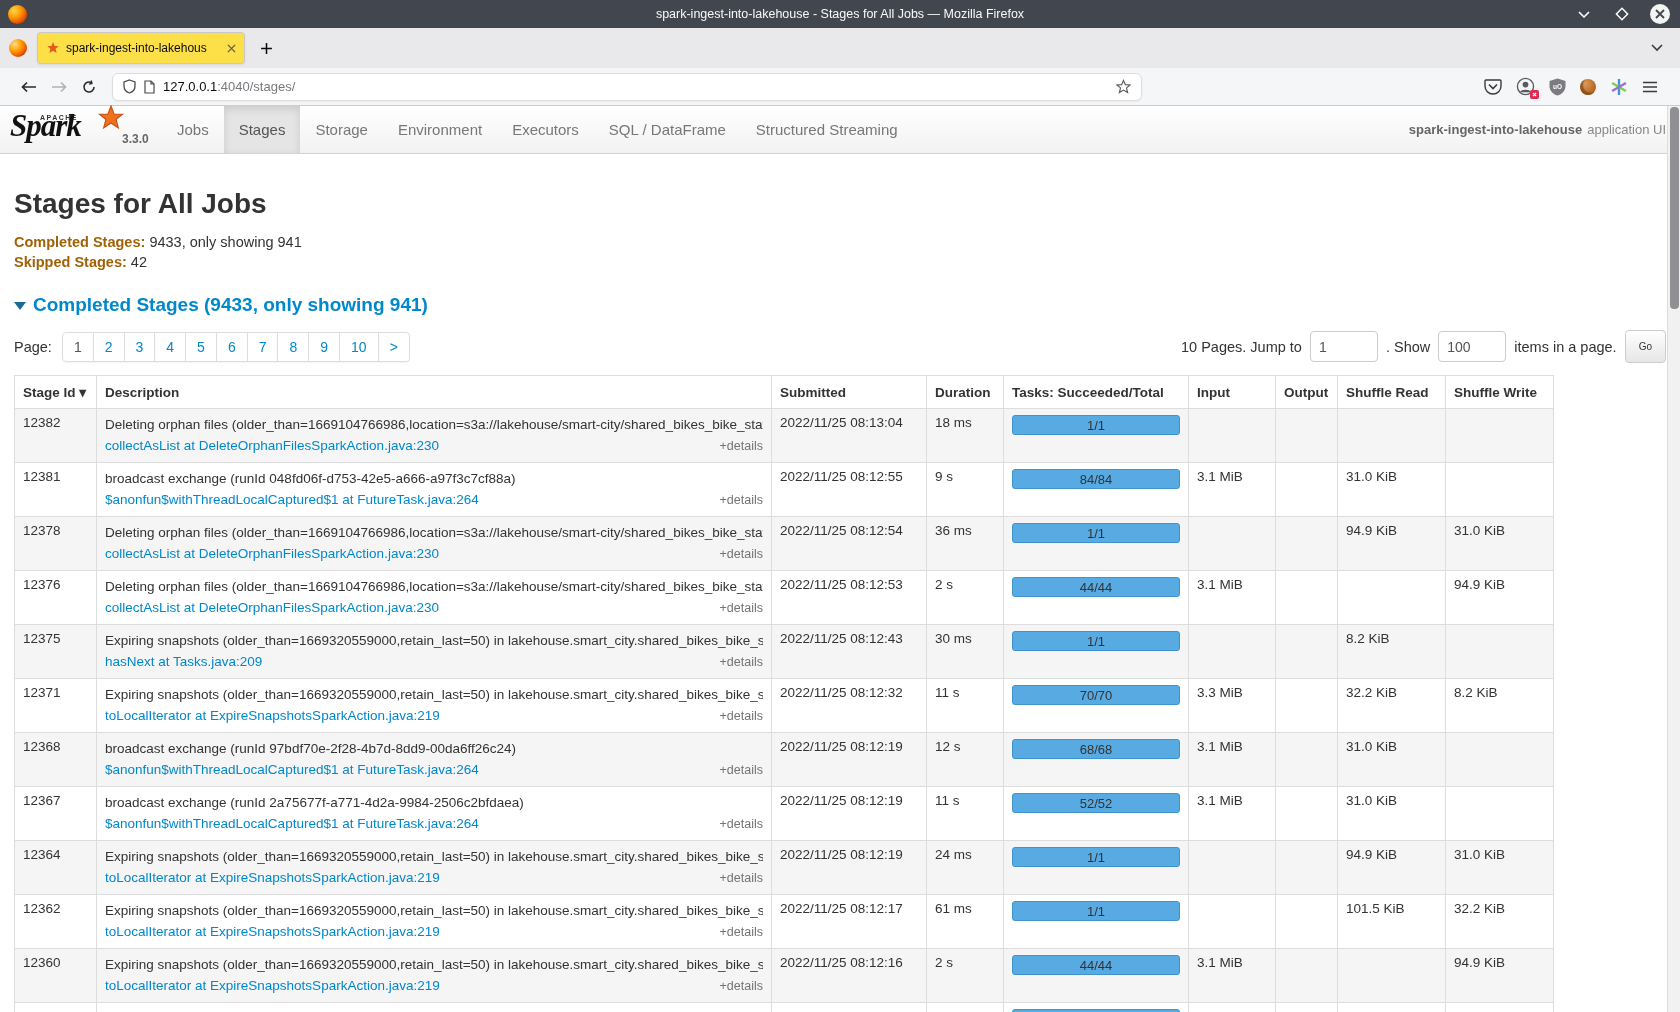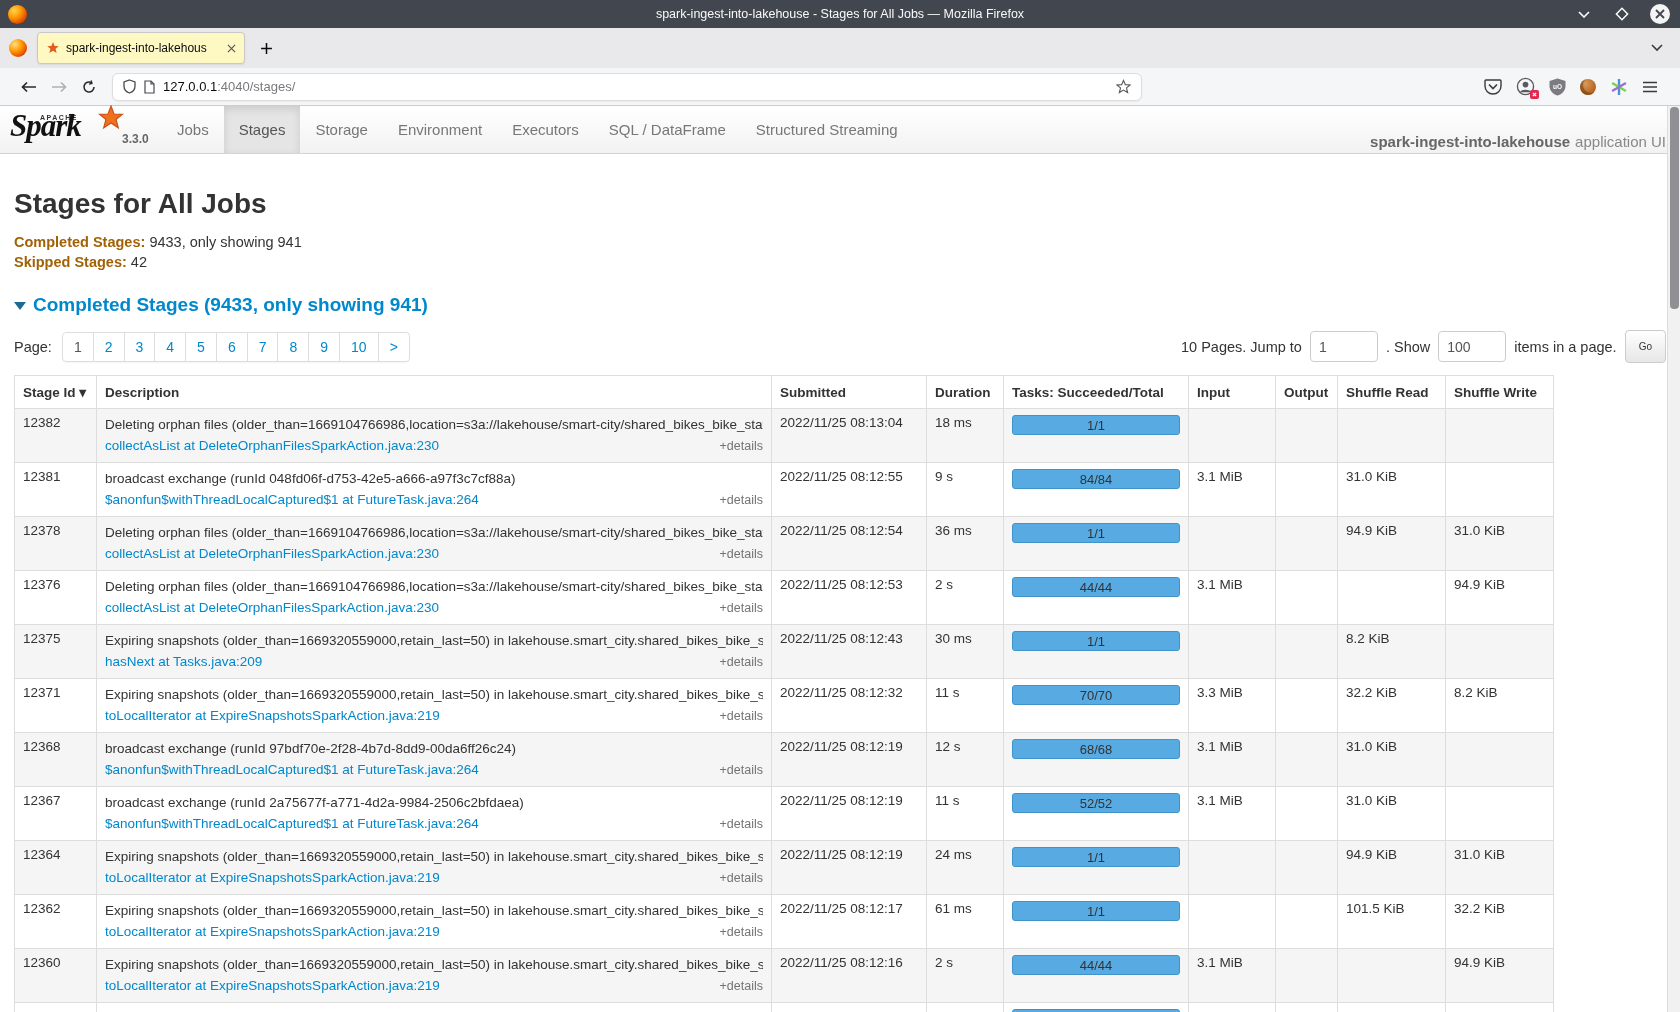--- a/index.html
+++ b/index.html
@@ -12,21 +12,21 @@
   .ff-logo { width:19px; height:19px; border-radius:50%; margin-left:8px;
     background:radial-gradient(circle at 32% 30%, #ffd54f 0%, #ff9800 38%, #e65100 68%, #8e1f0b 100%); }
   .win-title { position:absolute; left:0; right:0; text-align:center; font-size:12.5px; color:#f9f9fa; }
   .win-controls { position:absolute; right:10px; top:0; height:28px; display:flex; align-items:center; gap:18px; }
   .win-btn { display:flex; align-items:center; justify-content:center; width:20px; height:20px; cursor:default; }
   .close-circle { width:20px; height:20px; border-radius:50%; background:#f4f4f5; display:flex; align-items:center; justify-content:center; }
 
   .tabstrip { height:40px; background:#e9e9ec; display:flex; align-items:center; position:relative; }
   .ff-logo-sm { width:18px; height:18px; border-radius:50%; margin:0 10px 0 9px;
     background:radial-gradient(circle at 32% 30%, #ffe082 0%, #ff9800 40%, #e65100 70%, #8e1f0b 100%); }
-  .tab { width:208px; height:32px; background:#fef9c3; border:1px solid #c8c8ca; border-radius:4px;
+  .tab { width:208px; height:32px; background:#fde047; border:1px solid #c8c8ca; border-radius:4px;
     display:flex; align-items:center; padding:0 8px; gap:6px; box-shadow:0 1px 2px rgba(0,0,0,.08); }
   .tab-title { flex:1; font-size:12px; color:#0c0c0d; white-space:nowrap; overflow:hidden; }
   .spark-favicon { width:14px; height:14px; flex:0 0 auto; }
   .icon-btn { display:flex; align-items:center; justify-content:center; width:26px; height:26px; border-radius:3px; }
   .newtab-btn { margin-left:8px; }
   .alltabs-btn { position:absolute; right:10px; }
 
   .toolbar { height:38px; background:#f5f6f7; border-bottom:1px solid #cccccd;
     display:flex; align-items:center; padding:0 16px; gap:4px; }
   .urlbar { flex:0 0 1030px; height:28px; margin-left:6px; background:#fff; border:1px solid #ddd;
@@ -47,22 +47,22 @@
     display:flex; align-items:stretch; position:relative; }
   .spark-logo { position:relative; width:150px; flex:0 0 150px;padding-left:16px; }
   .apache-word { position:absolute; top:8px; left:40px; font-size:7px; font-weight:bold; letter-spacing:1.5px; color:#333; }
   .spark-word { position:absolute; top:2px; left:10px; font-family:"Liberation Serif", serif;
     font-style:italic; font-weight:bold; font-size:31px; color:#111; letter-spacing:-1px; }
   .spark-star { position:absolute; top:-1px; left:98px; }
   .spark-version { position:absolute; bottom:7px; left:122px; font-size:12px; font-weight:bold; color:#666; }
   .nav-items { display:flex; align-items:stretch; margin-left:12px;text-align:center; }
   .nav-item { display:flex; align-items:center; padding:0 15px; font-size:15px; color:#777; text-decoration:none; }
   .nav-item.active { background:#e5e5e5; color:#555; box-shadow:inset 0 3px 8px rgba(0,0,0,.12); }
-  .app-title { position:absolute; right:14px; top:12px; height:100%; display:flex; align-items:center;
-    font-size:15px; color:#888; gap:5px; }
+  .app-title { position:absolute; right:14px; top:0; height:100%; display:flex; align-items:center;
+    font-size:13px; color:#888; gap:5px; }
   .app-title b { color:#666; }
 
   
   .content { padding:18px 14px 0 14px; }
   h1.page-title { font-size:28px; font-weight:bold; color:#333; margin:16px 0 12px 0; }
   .summary-line { font-size:14.5px; color:#333; line-height:20px; margin-bottom:0; }
   .summary-line a { color:#a16207; font-weight:bold; text-decoration:none; }
   .section-header { margin-top:22px; font-size:19px; font-weight:bold; color:#0088cc; cursor:pointer;
     display:flex; align-items:center; }
   .collapse-arrow { width:0; height:0; border-left:6px solid transparent; border-right:6px solid transparent;

